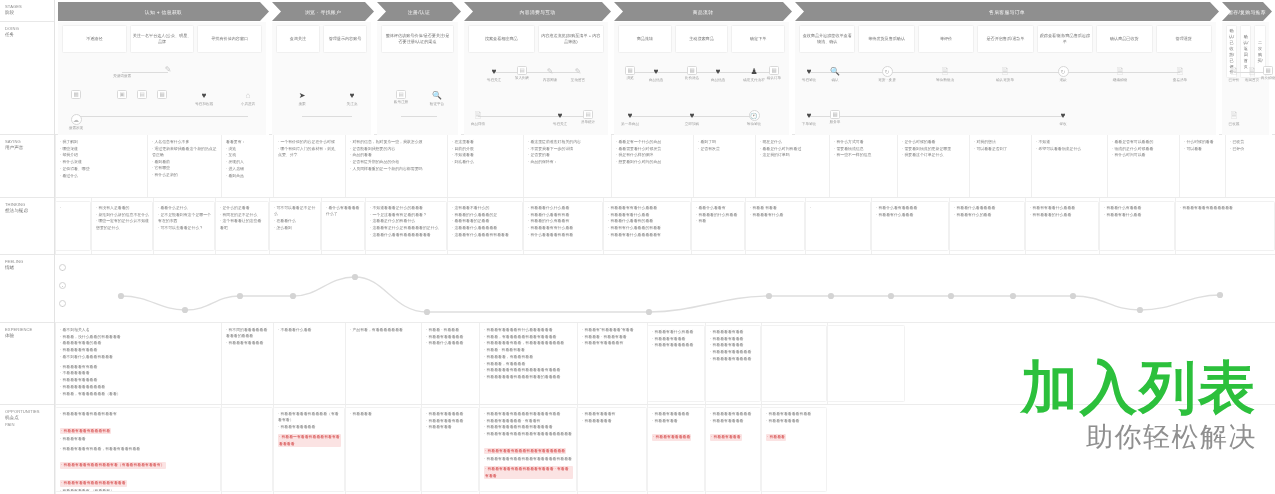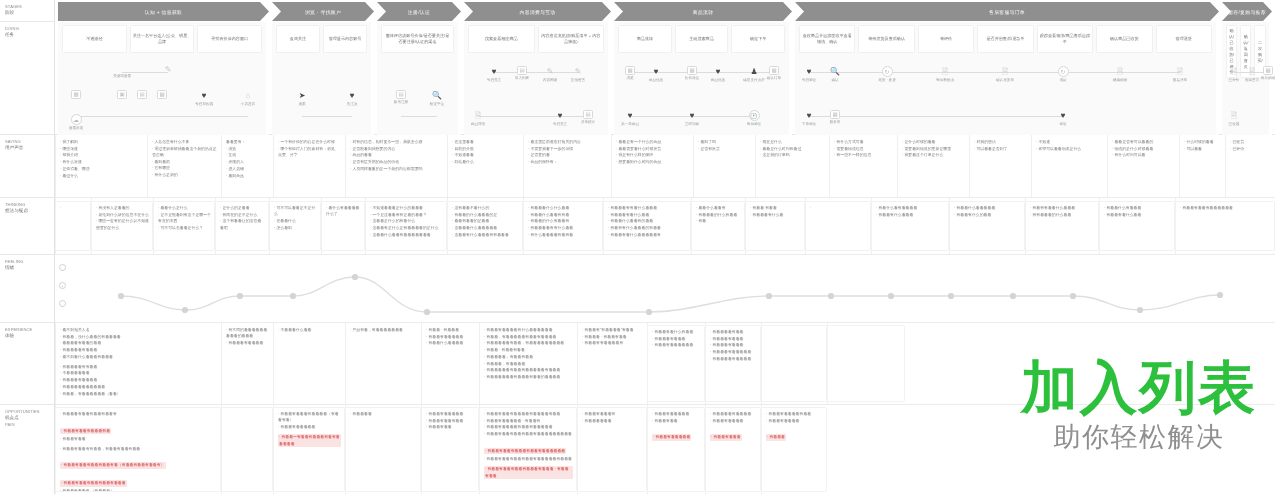--- a/index.html
+++ b/index.html
@@ -205,20 +205,21 @@
   }
   .logo-main {
     font-size: 57px; font-weight: bold; line-height: 1;
     color: #2cc03c; letter-spacing: 2px;
     font-family: "DejaVu Sans", sans-serif;
   }
   .logo-sub {
     font-size: 27px; color: #8f8f8f; line-height: 1.25;
     letter-spacing: 1.5px; margin-top: 4px;
     font-family: "DejaVu Sans", sans-serif;
+    text-align: right;
   }
 
   .opp-footer {
     position: absolute; left: 5px; bottom: 4px;
     font-size: 3.9px;
   }
 </style>
 </head>
 <body>
 

